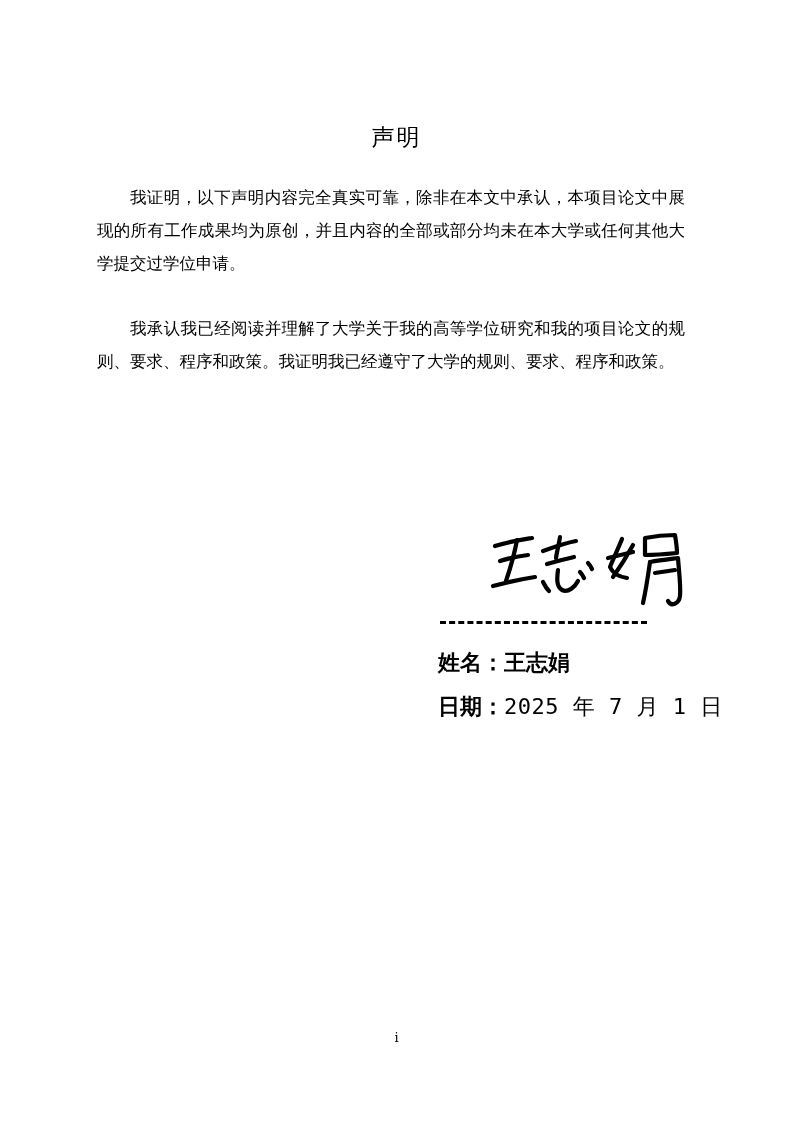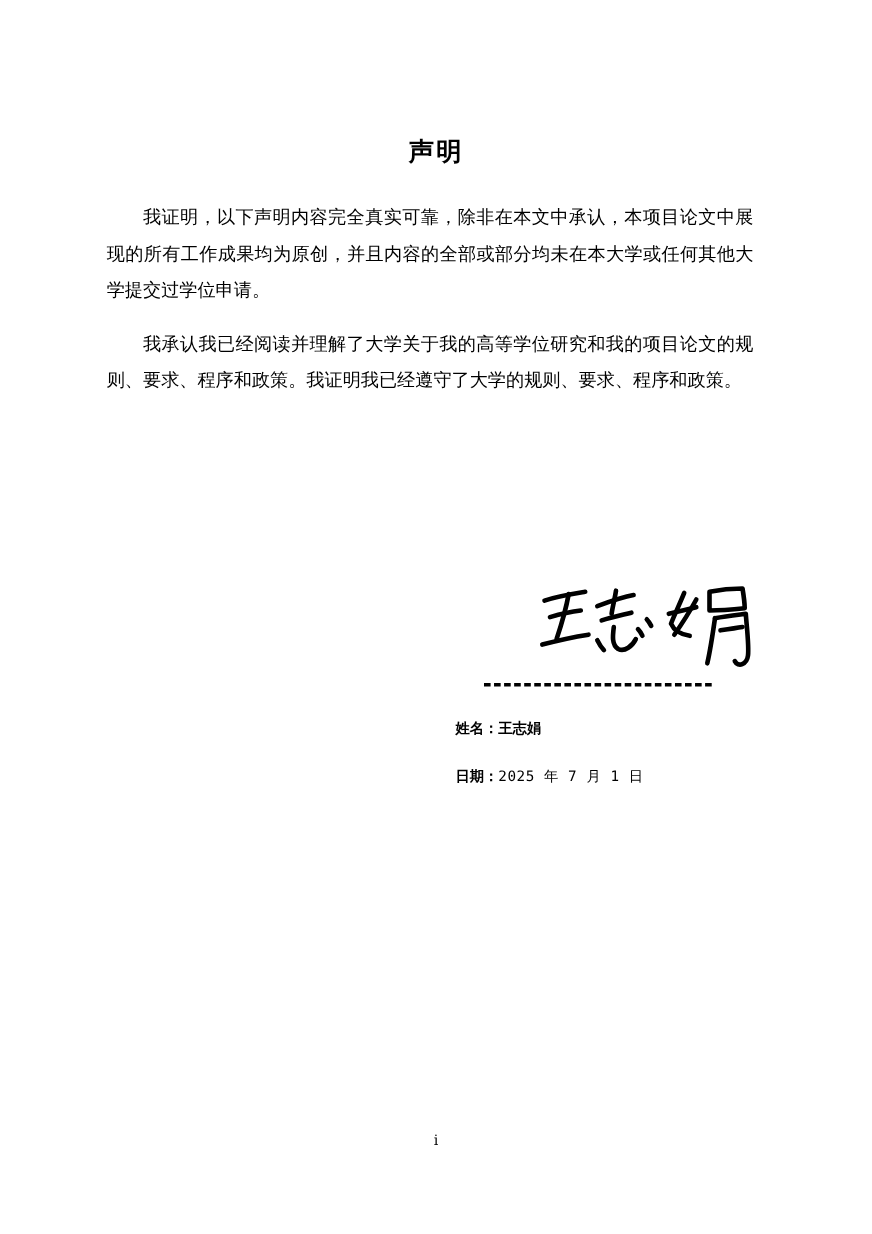--- a/index.html
+++ b/index.html
@@ -24,62 +24,62 @@
   }
   .doc-title {
     position: absolute;
     top: 122px;
     left: 0;
     width: 100%;
     margin: 0;
     text-align: center;
     font-family: "DejaVu Sans", "Liberation Sans", sans-serif;
     font-size: 23px;
-    font-weight: 700;
+    font-weight: 400;
     letter-spacing: 2px;
     color: #000000;
   }
   .body-text {
     position: absolute;
     left: 97px;
     top: 181px;
     width: 588px;
     font-size: 16.5px;
     line-height: 33px;
     text-align: justify;
     color: #000000;
   }
   .body-text p {
     margin: 0;
     text-indent: 2em;
   }
   .body-text p + p {
-    margin-top: 16px;
+    margin-top: 32px;
   }
   .signature-svg {
     position: absolute;
     left: 480px;
     top: 525px;
     width: 205px;
     height: 90px;
   }
   .sig-line {
     position: absolute;
     left: 440px;
     top: 621px;
     width: 207px;
     height: 0;
     border-top: 3.5px dashed #000000;
   }
   .sig-text {
     position: absolute;
-    left: 414px;
+    left: 438px;
     font-family: "DejaVu Sans", "Liberation Sans", sans-serif;
     font-weight: 700;
-    font-size: 13px;
+    font-size: 22px;
     line-height: 26px;
     color: #000000;
     white-space: nowrap;
     text-align: center;
   }
   .name-line { top: 650px; }
   .date-line { top: 694px; }
   .date-line .date-value {
     font-family: "DejaVu Sans Mono", "Liberation Mono", monospace;
     font-weight: 400;

